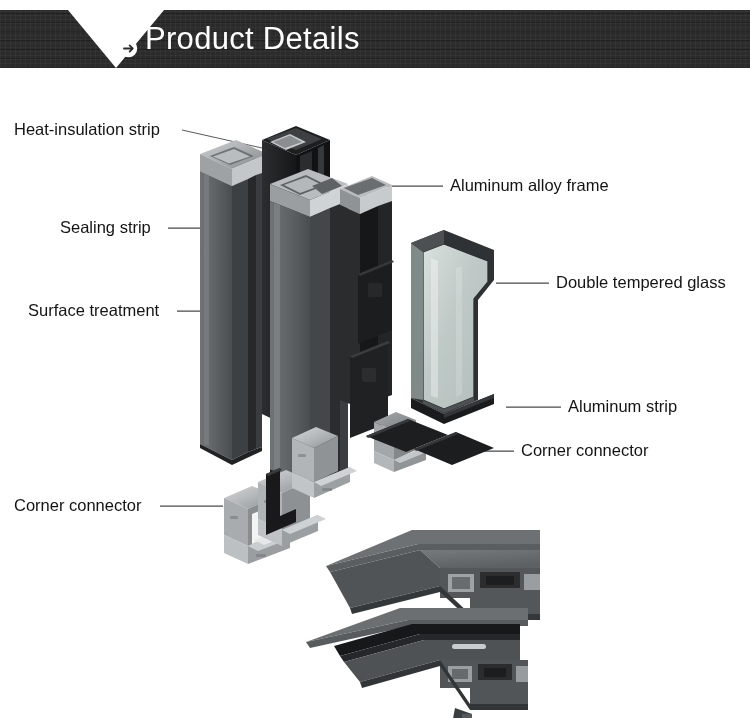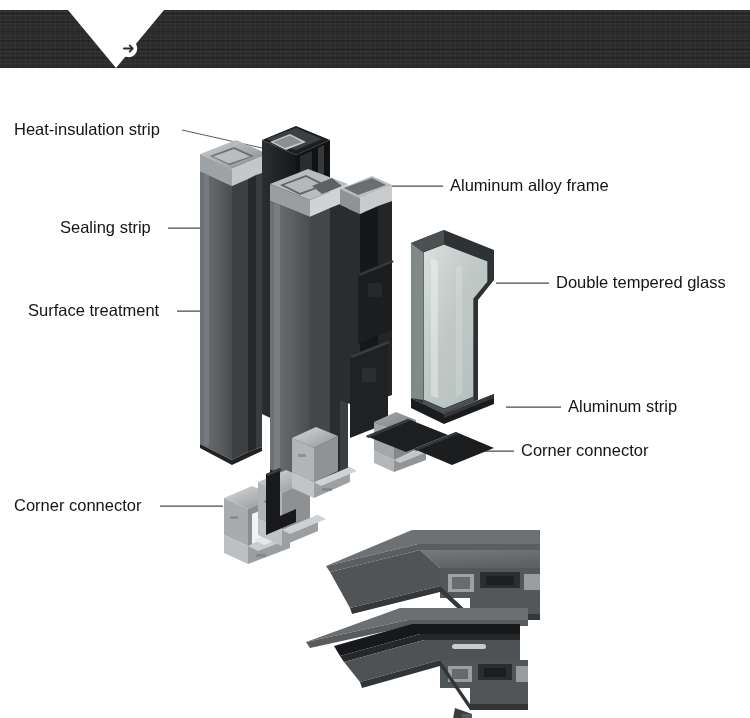--- a/index.html
+++ b/index.html
@@ -91,20 +91,21 @@
   <svg id="banner-notch" viewBox="0 0 96 58">
     <polygon points="0,0 96,0 48,58" fill="#ffffff"></polygon>
   </svg>
 
   <svg id="banner-arrow-icon" viewBox="0 0 20 20">
     <circle cx="10" cy="10" r="9.2" fill="#ffffff"></circle>
     <path d="M5.2 10 H13.6" stroke="#2b2b2b" stroke-width="1.9" stroke-linecap="round" fill="none"></path>
     <path d="M11.2 6.8 L14.4 10 L11.2 13.2" stroke="#2b2b2b" stroke-width="1.9" stroke-linecap="round" stroke-linejoin="round" fill="none"></path>
   </svg>
 
+  <div id="banner-title">Product Details</div>
 </div>
 
 <div id="diagram">
 <svg id="diagram-svg" width="750" height="650" viewBox="0 0 750 650" xmlns="http://www.w3.org/2000/svg">
 
   <defs>
 
     <linearGradient id="gFaceA" x1="0" y1="0" x2="1" y2="0">
       <stop offset="0" stop-color="#6f7376"></stop>
       <stop offset="0.55" stop-color="#5c6063"></stop>

